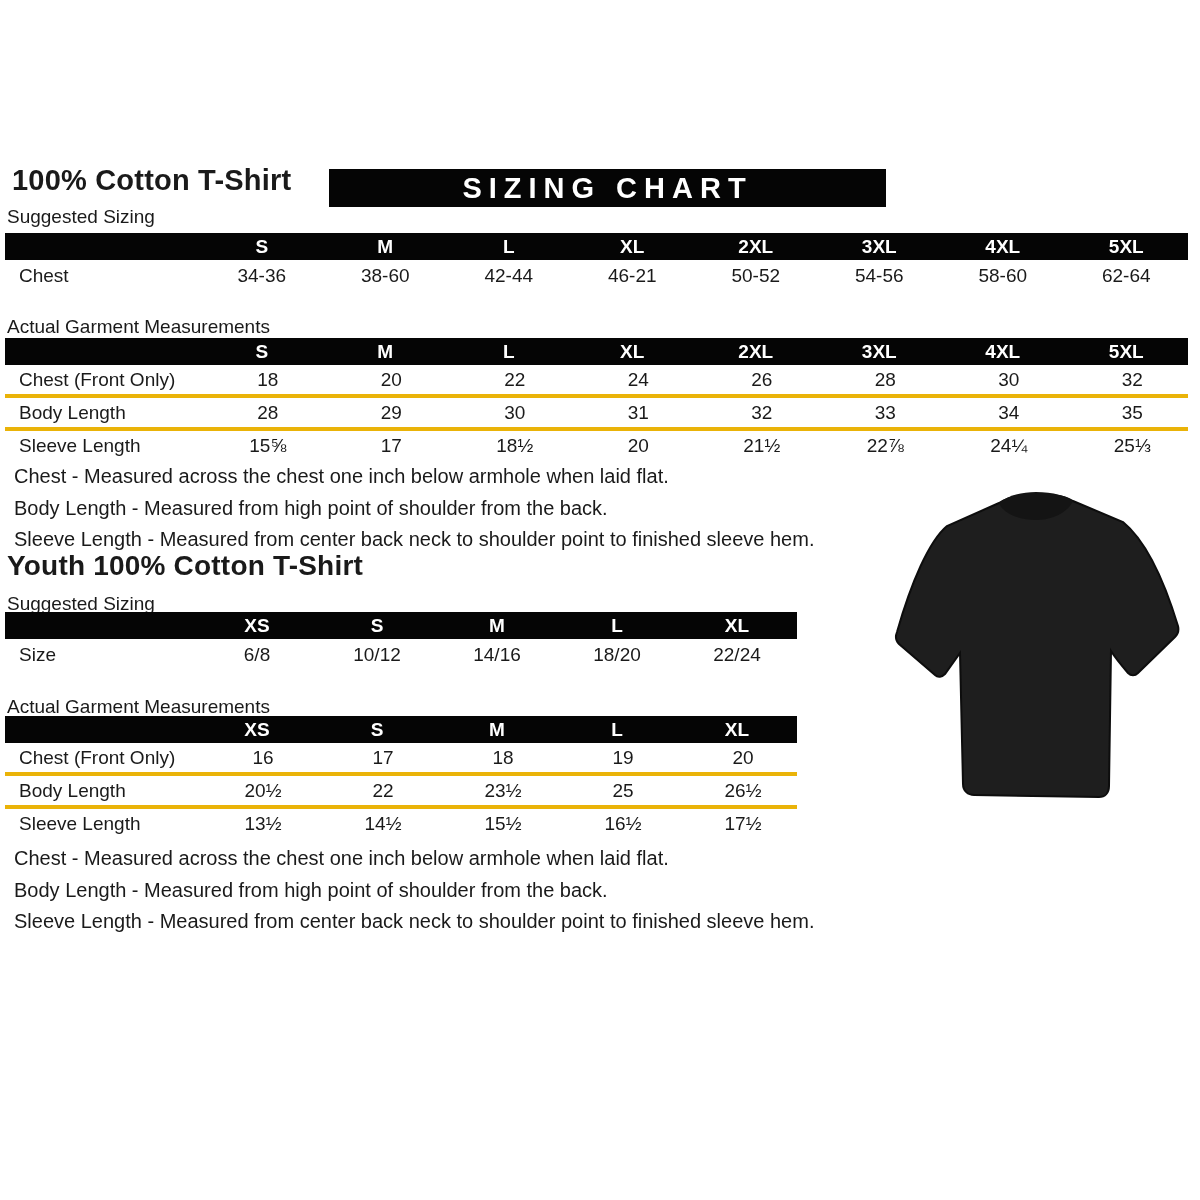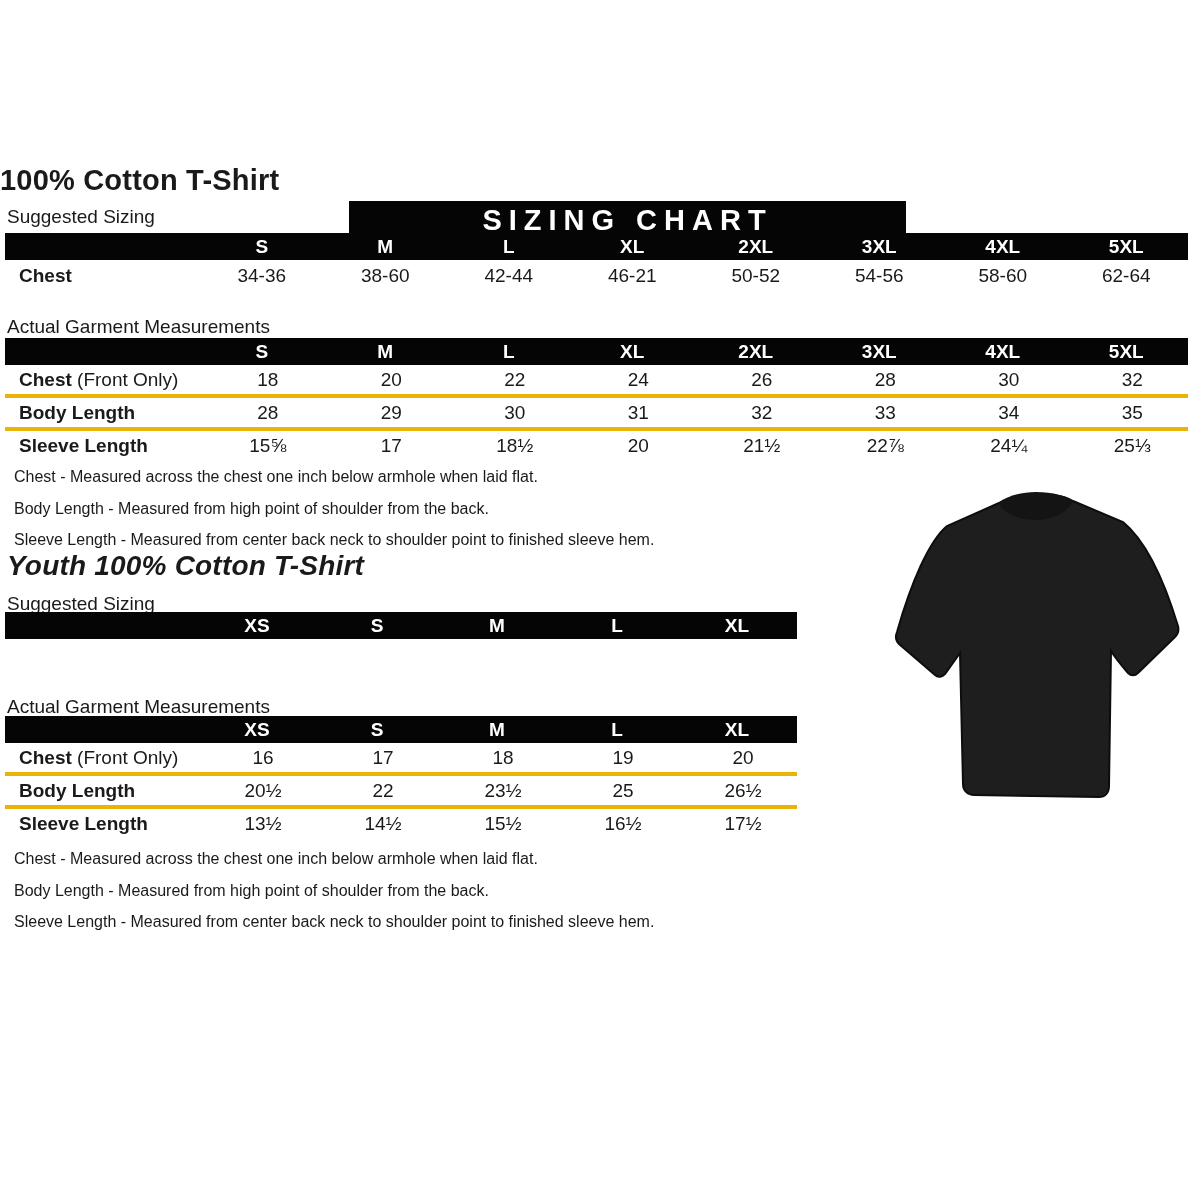--- a/index.html
+++ b/index.html
@@ -18,34 +18,34 @@
   }
   .seclabel{font-size:19px;white-space:nowrap;}
   .sizetable{font-size:19px;}
   .thead{display:flex;align-items:center;background:#050505;color:#ffffff;font-weight:bold;height:27px;}
   .trow{display:flex;align-items:center;background:#ffffff;}
   .sug .trow{height:31px;}
   .act .trow{height:29px;gap:12px;}
   .act .trow + .trow{border-top:4px solid #eab308;}
   .lcell{width:195px;padding-left:14px;box-sizing:border-box;text-align:left;white-space:nowrap;}
   .ylabel{width:192px;}
-  .rowlabel{font-weight:bold;}
+  .rowlabel{font-weight:normal;}
   .rowsuffix{font-weight:normal;}
   .vcell{flex:1;text-align:center;white-space:nowrap;}
   .adult-w{width:1183px;}
   .youth-w{width:792px;}
-  .notes{font-size:16px;line-height:31.5px;white-space:nowrap;}
+  .notes{font-size:20px;line-height:31.5px;white-space:nowrap;}
   .tshirt-wrap{width:302px;height:318px;}
 </style>
 </head>
 <body>
 
-<div class="abs h1" style="left:0;top:164px;">100% Cotton T-Shirt</div>
-
-<div class="abs banner" style="left:349px;top:169px;margin-top:32px;">SIZING CHART</div>
+<div class="abs h1" style="left:12px;top:164px;">100% Cotton T-Shirt</div>
+
+<div class="abs banner" style="left:329px;top:169px;">SIZING CHART</div>
 
 <div class="abs seclabel" style="left:7px;top:206px;">Suggested Sizing</div>
 
 <div class="abs sizetable sug adult-w" style="left:5px;top:233px;">
   <div class="thead">
     <div class="lcell"></div>
     <div class="vcell">S</div>
     <div class="vcell">M</div>
     <div class="vcell">L</div>
     <div class="vcell">XL</div>
@@ -123,32 +123,42 @@
     <div class="vcell">25⅓</div>
   </div>
 </div>
 
 <div class="abs notes" style="left:14px;top:461px;">
   <div>Chest - Measured across the chest one inch below armhole when laid flat.</div>
   <div>Body Length - Measured from high point of shoulder from the back.</div>
   <div>Sleeve Length - Measured from center back neck to shoulder point to finished sleeve hem.</div>
 </div>
 
-<div class="abs h1" style="left:7px;top:550px;font-size:28px;font-style:italic;">Youth 100% Cotton T-Shirt</div>
+<div class="abs h1" style="left:7px;top:550px;font-size:28px;">Youth 100% Cotton T-Shirt</div>
 
 <div class="abs seclabel" style="left:7px;top:593px;">Suggested Sizing</div>
 
 <div class="abs sizetable sug youth-w" style="left:5px;top:612px;">
   <div class="thead">
     <div class="lcell ylabel"></div>
     <div class="vcell">XS</div>
     <div class="vcell">S</div>
     <div class="vcell">M</div>
     <div class="vcell">L</div>
     <div class="vcell">XL</div>
+  </div>
+  <div class="trow">
+    <div class="lcell ylabel">
+      <span class="rowlabel">Size</span><span class="rowsuffix"></span>
+    </div>
+    <div class="vcell">6/8</div>
+    <div class="vcell">10/12</div>
+    <div class="vcell">14/16</div>
+    <div class="vcell">18/20</div>
+    <div class="vcell">22/24</div>
   </div>
 </div>
 
 <div class="abs seclabel" style="left:7px;top:696px;">Actual Garment Measurements</div>
 
 <div class="abs sizetable act youth-w" style="left:5px;top:716px;">
   <div class="thead">
     <div class="lcell ylabel"></div>
     <div class="vcell">XS</div>
     <div class="vcell">S</div>

